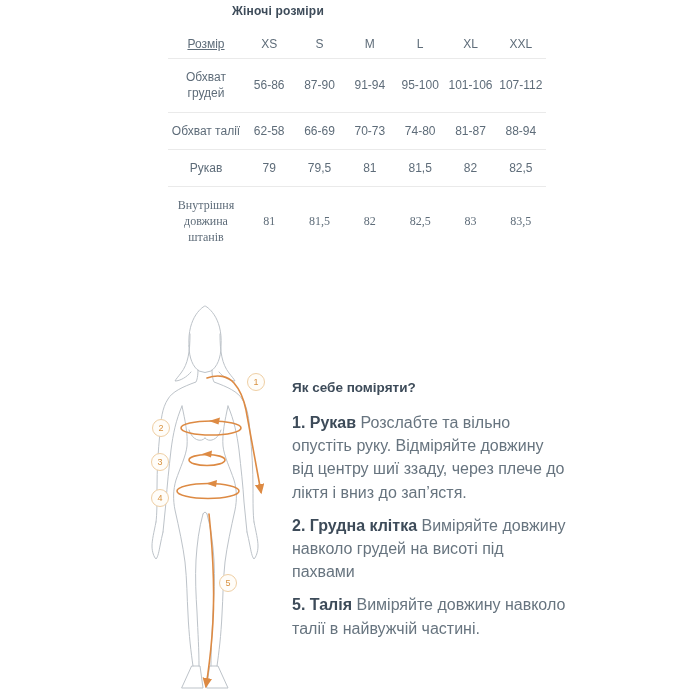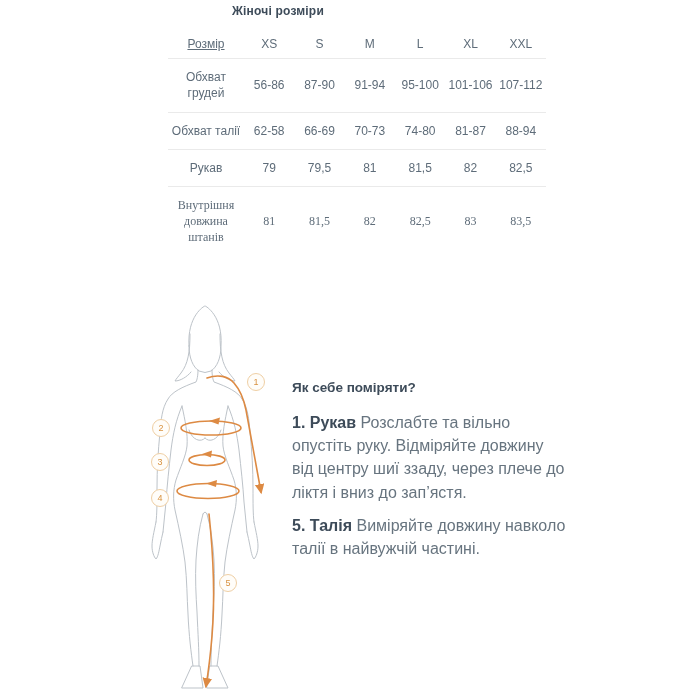--- a/index.html
+++ b/index.html
@@ -170,14 +170,15 @@
         <circle cx="98" cy="283" r="8.5" fill="#FFFDF9" stroke="#EFCFA4" stroke-width="1"></circle>
         <text x="98" y="286.2" fill="#D8913F">5</text>
       </g>
     </g>
   </svg>
 </div>
 
 <div class="guide">
   <h2>Як себе поміряти?</h2>
   <p><b>1. Рукав</b> <span>Розслабте та вільно опустіть руку. Відміряйте довжину від центру шиї ззаду, через плече до ліктя і вниз до зап’ястя.</span></p>
+  <p><b>2. Грудна клітка</b> <span>Виміряйте довжину навколо грудей на висоті під пахвами</span></p>
   <p><b>5. Талія</b> <span>Виміряйте довжину навколо талії в найвужчій частині.</span></p>
 </div>
 
 </body></html>

